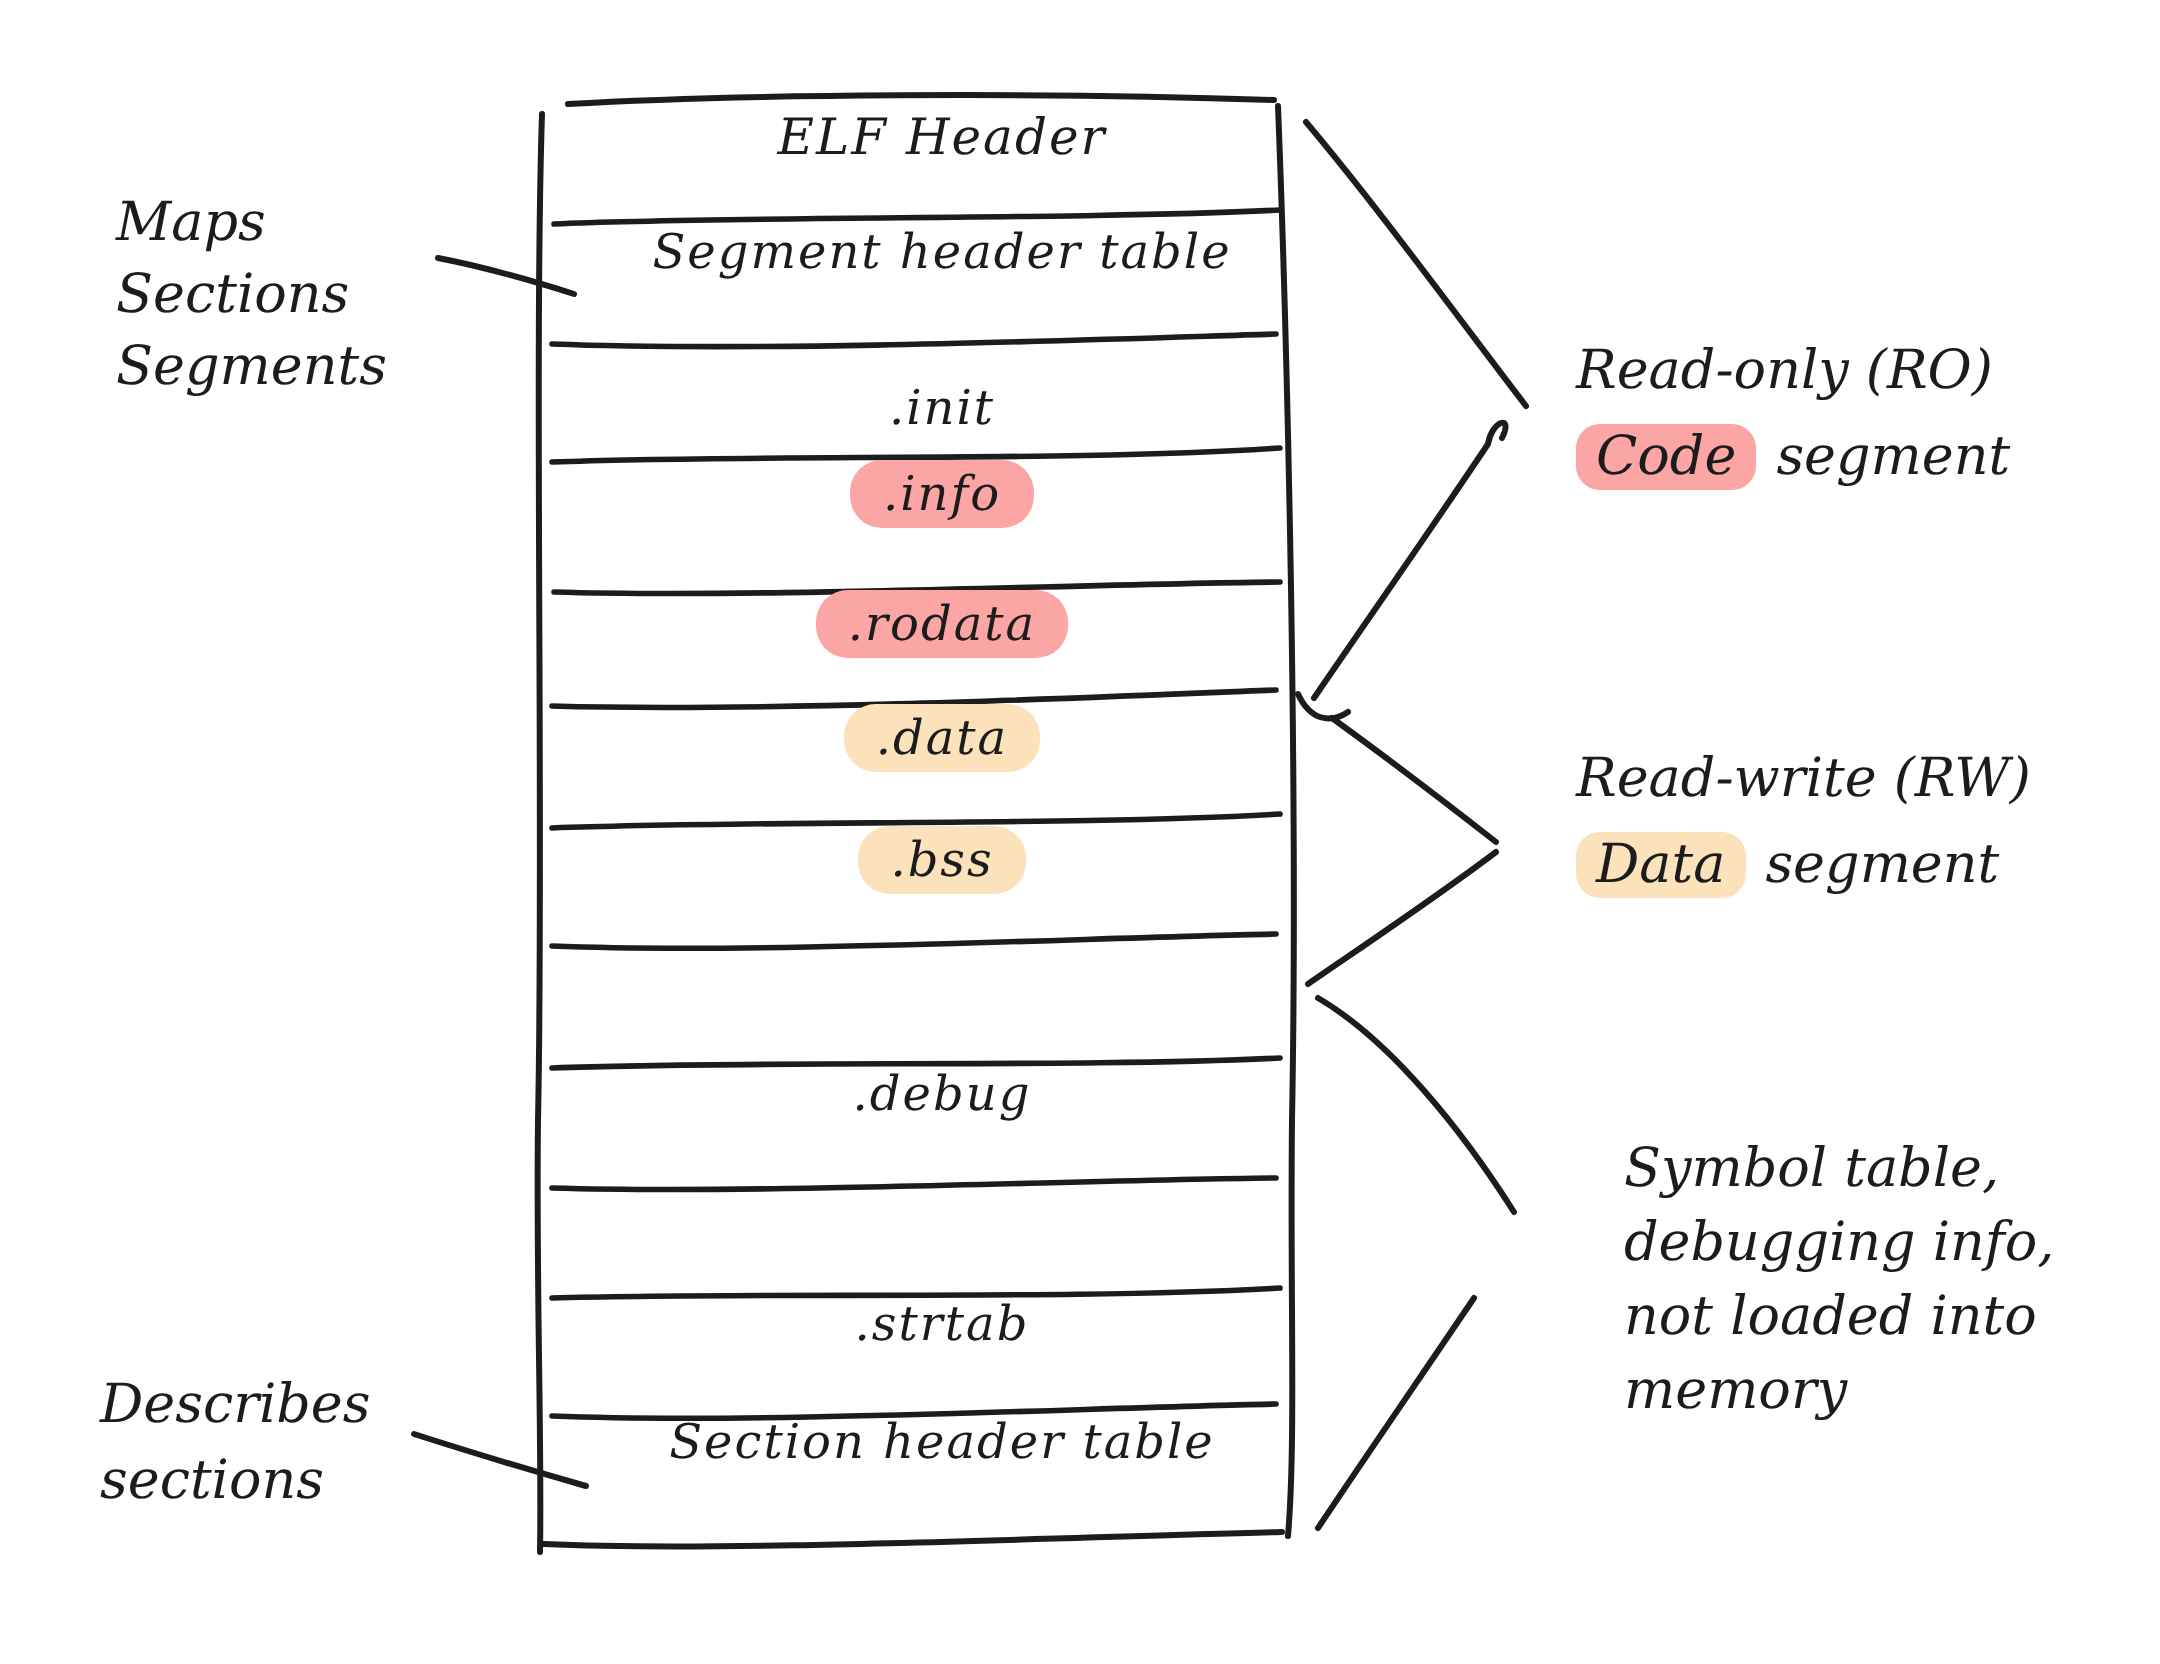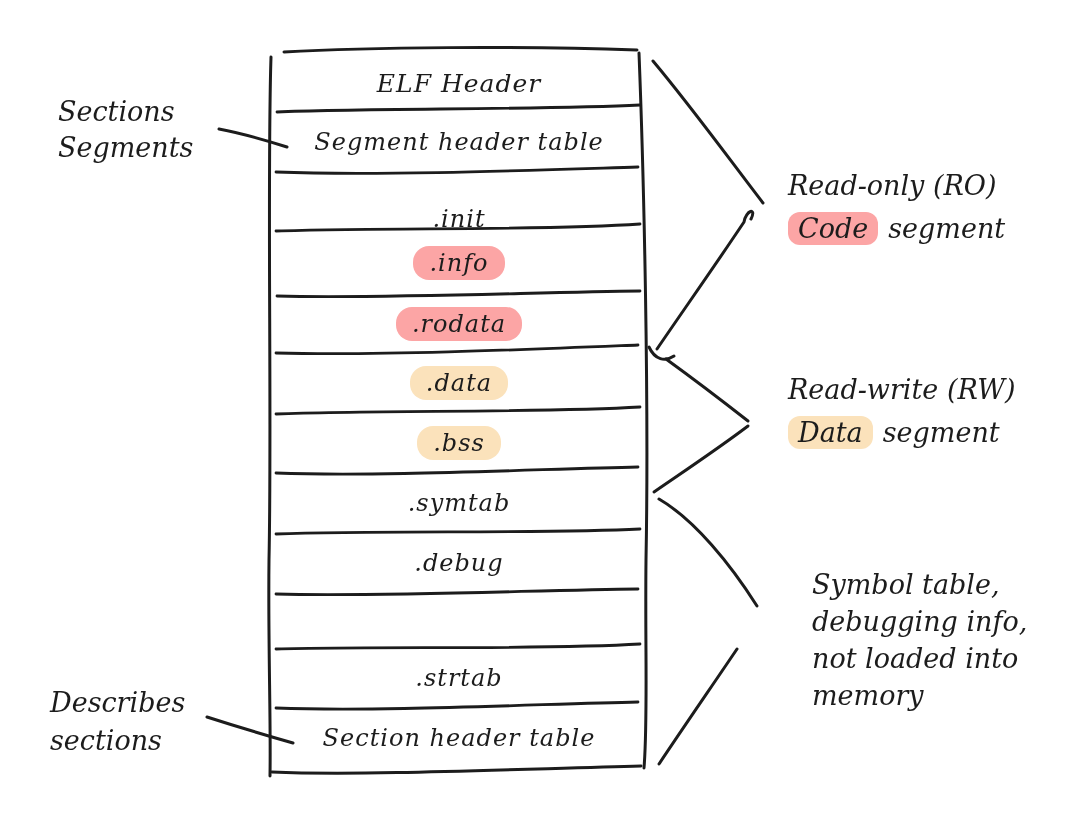--- a/index.html
+++ b/index.html
@@ -13,22 +13,22 @@
   }
   .hw{
     font-style:italic;
     font-family:"DejaVu Serif", serif;
     color:#1c1c1c;
     white-space:nowrap;
   }
   svg.strokes{position:absolute;left:0;top:0;}
   .row{
     position:absolute;
-    left:272px;width:374px;
-    display:flex;align-items:center;justify-content:center;
+    left:284px;width:374px;
+    display:flex;align-items:flex-start;justify-content:center;
     font-size:24px;
   }
   .row .lbl{font-style:italic;letter-spacing:1px;}
   .pill{
     padding:3px 16px;
     border-radius:16px;
   }
   .pill-pink{background:#fca5a5;}
   .pill-orange{background:#fbe2bb;}
   .ann{position:absolute;font-size:27px;}
@@ -102,34 +102,32 @@
   </div>
   <div class="row" style="top:295px;height:57px;">
     <span class="lbl pill pill-pink">.rodata</span>
   </div>
   <div class="row" style="top:352px;height:61px;">
     <span class="lbl pill pill-orange">.data</span>
   </div>
   <div class="row" style="top:413px;height:59px;">
     <span class="lbl pill pill-orange">.bss</span>
   </div>
-  <div class="row" style="top:472px;height:61px;">
-    <span class="lbl">.symtab</span>
-  </div>
   <div class="row" style="top:533px;height:60px;">
     <span class="lbl">.debug</span>
   </div>
   <div class="row" style="top:648px;height:59px;">
     <span class="lbl">.strtab</span>
   </div>
   <div class="row" style="top:707px;height:61px;">
     <span class="lbl">Section header table</span>
   </div>
 
   <div class="ann hw ann-left-top">
+    <span class="line">Maps</span>
     <span class="line">Sections</span>
     <span class="line">Segments</span>
   </div>
   <div class="ann hw ann-left-bottom">
     <span class="line">Describes</span>
     <span class="line">sections</span>
   </div>
 
   <div class="ann hw ann-ro">
     <span class="line">Read-only (RO)</span>

